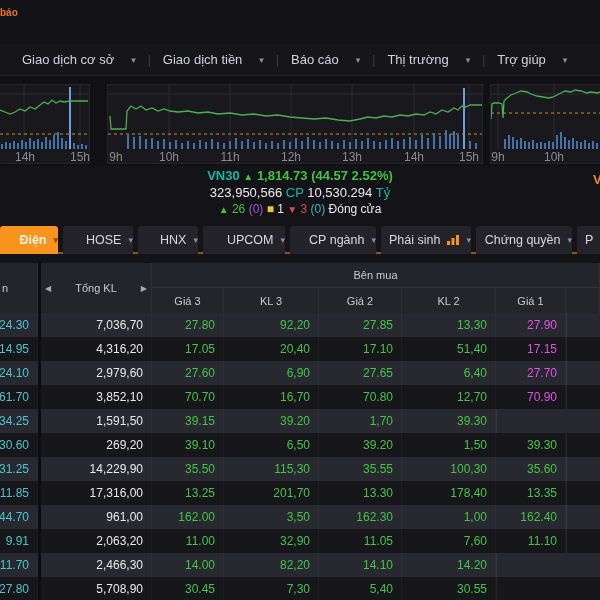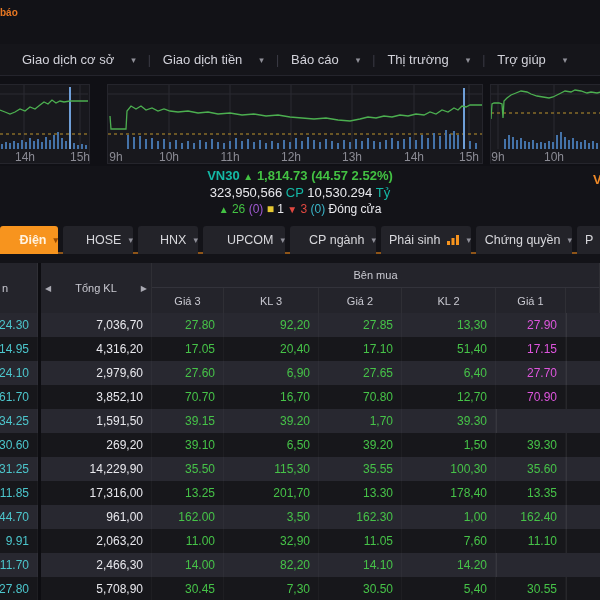--- a/index.html
+++ b/index.html
@@ -364,18 +364,17 @@
       <div class="cell num">14.10</div>
       <div class="cell num">14.20</div>
       <div class="cell extra"></div>
     </div>
     <div class="trow grid-cols row-even">
       <div class="cell ref">27.80</div>
       <div class="cell sepcell"></div>
       <div class="cell total">5,708,90</div>
       <div class="cell num">30.45</div>
       <div class="cell num">7,30</div>
-      <div class="cell num">30.50</div>
       <div class="cell num">5,40</div>
       <div class="cell num">30.55</div>
       <div class="cell extra"></div>
     </div>
   </div>
 
 </body></html>

